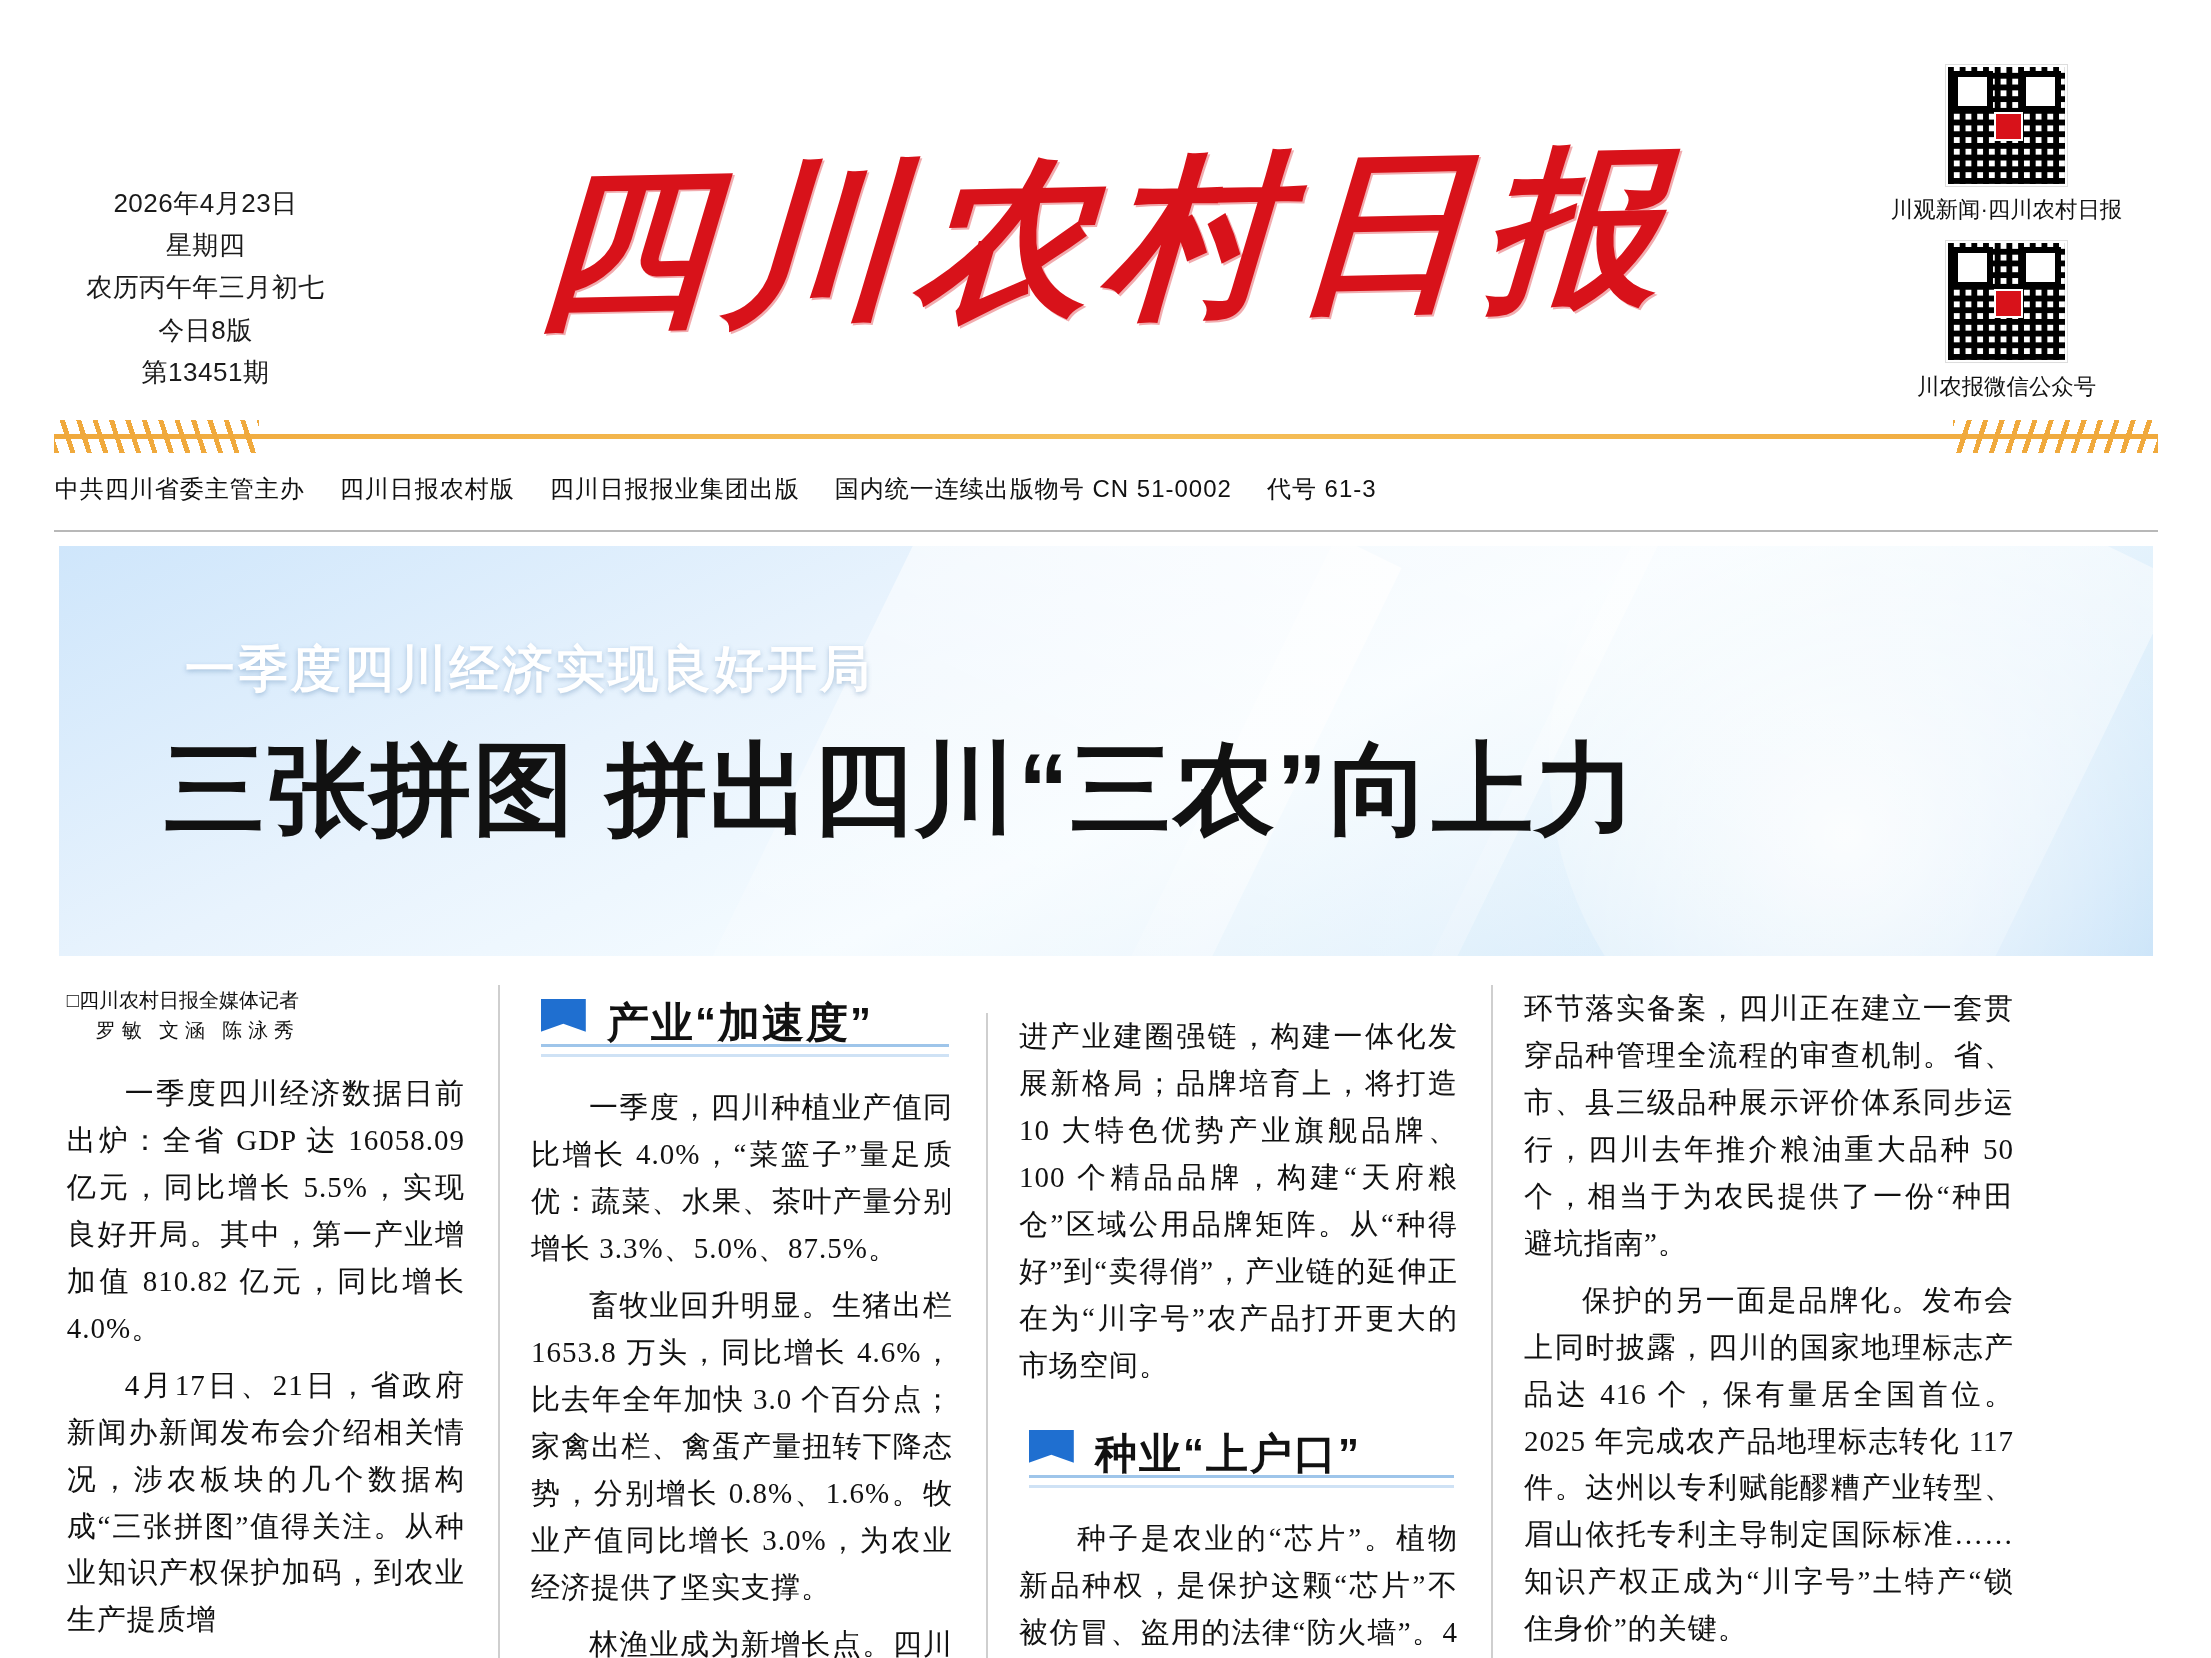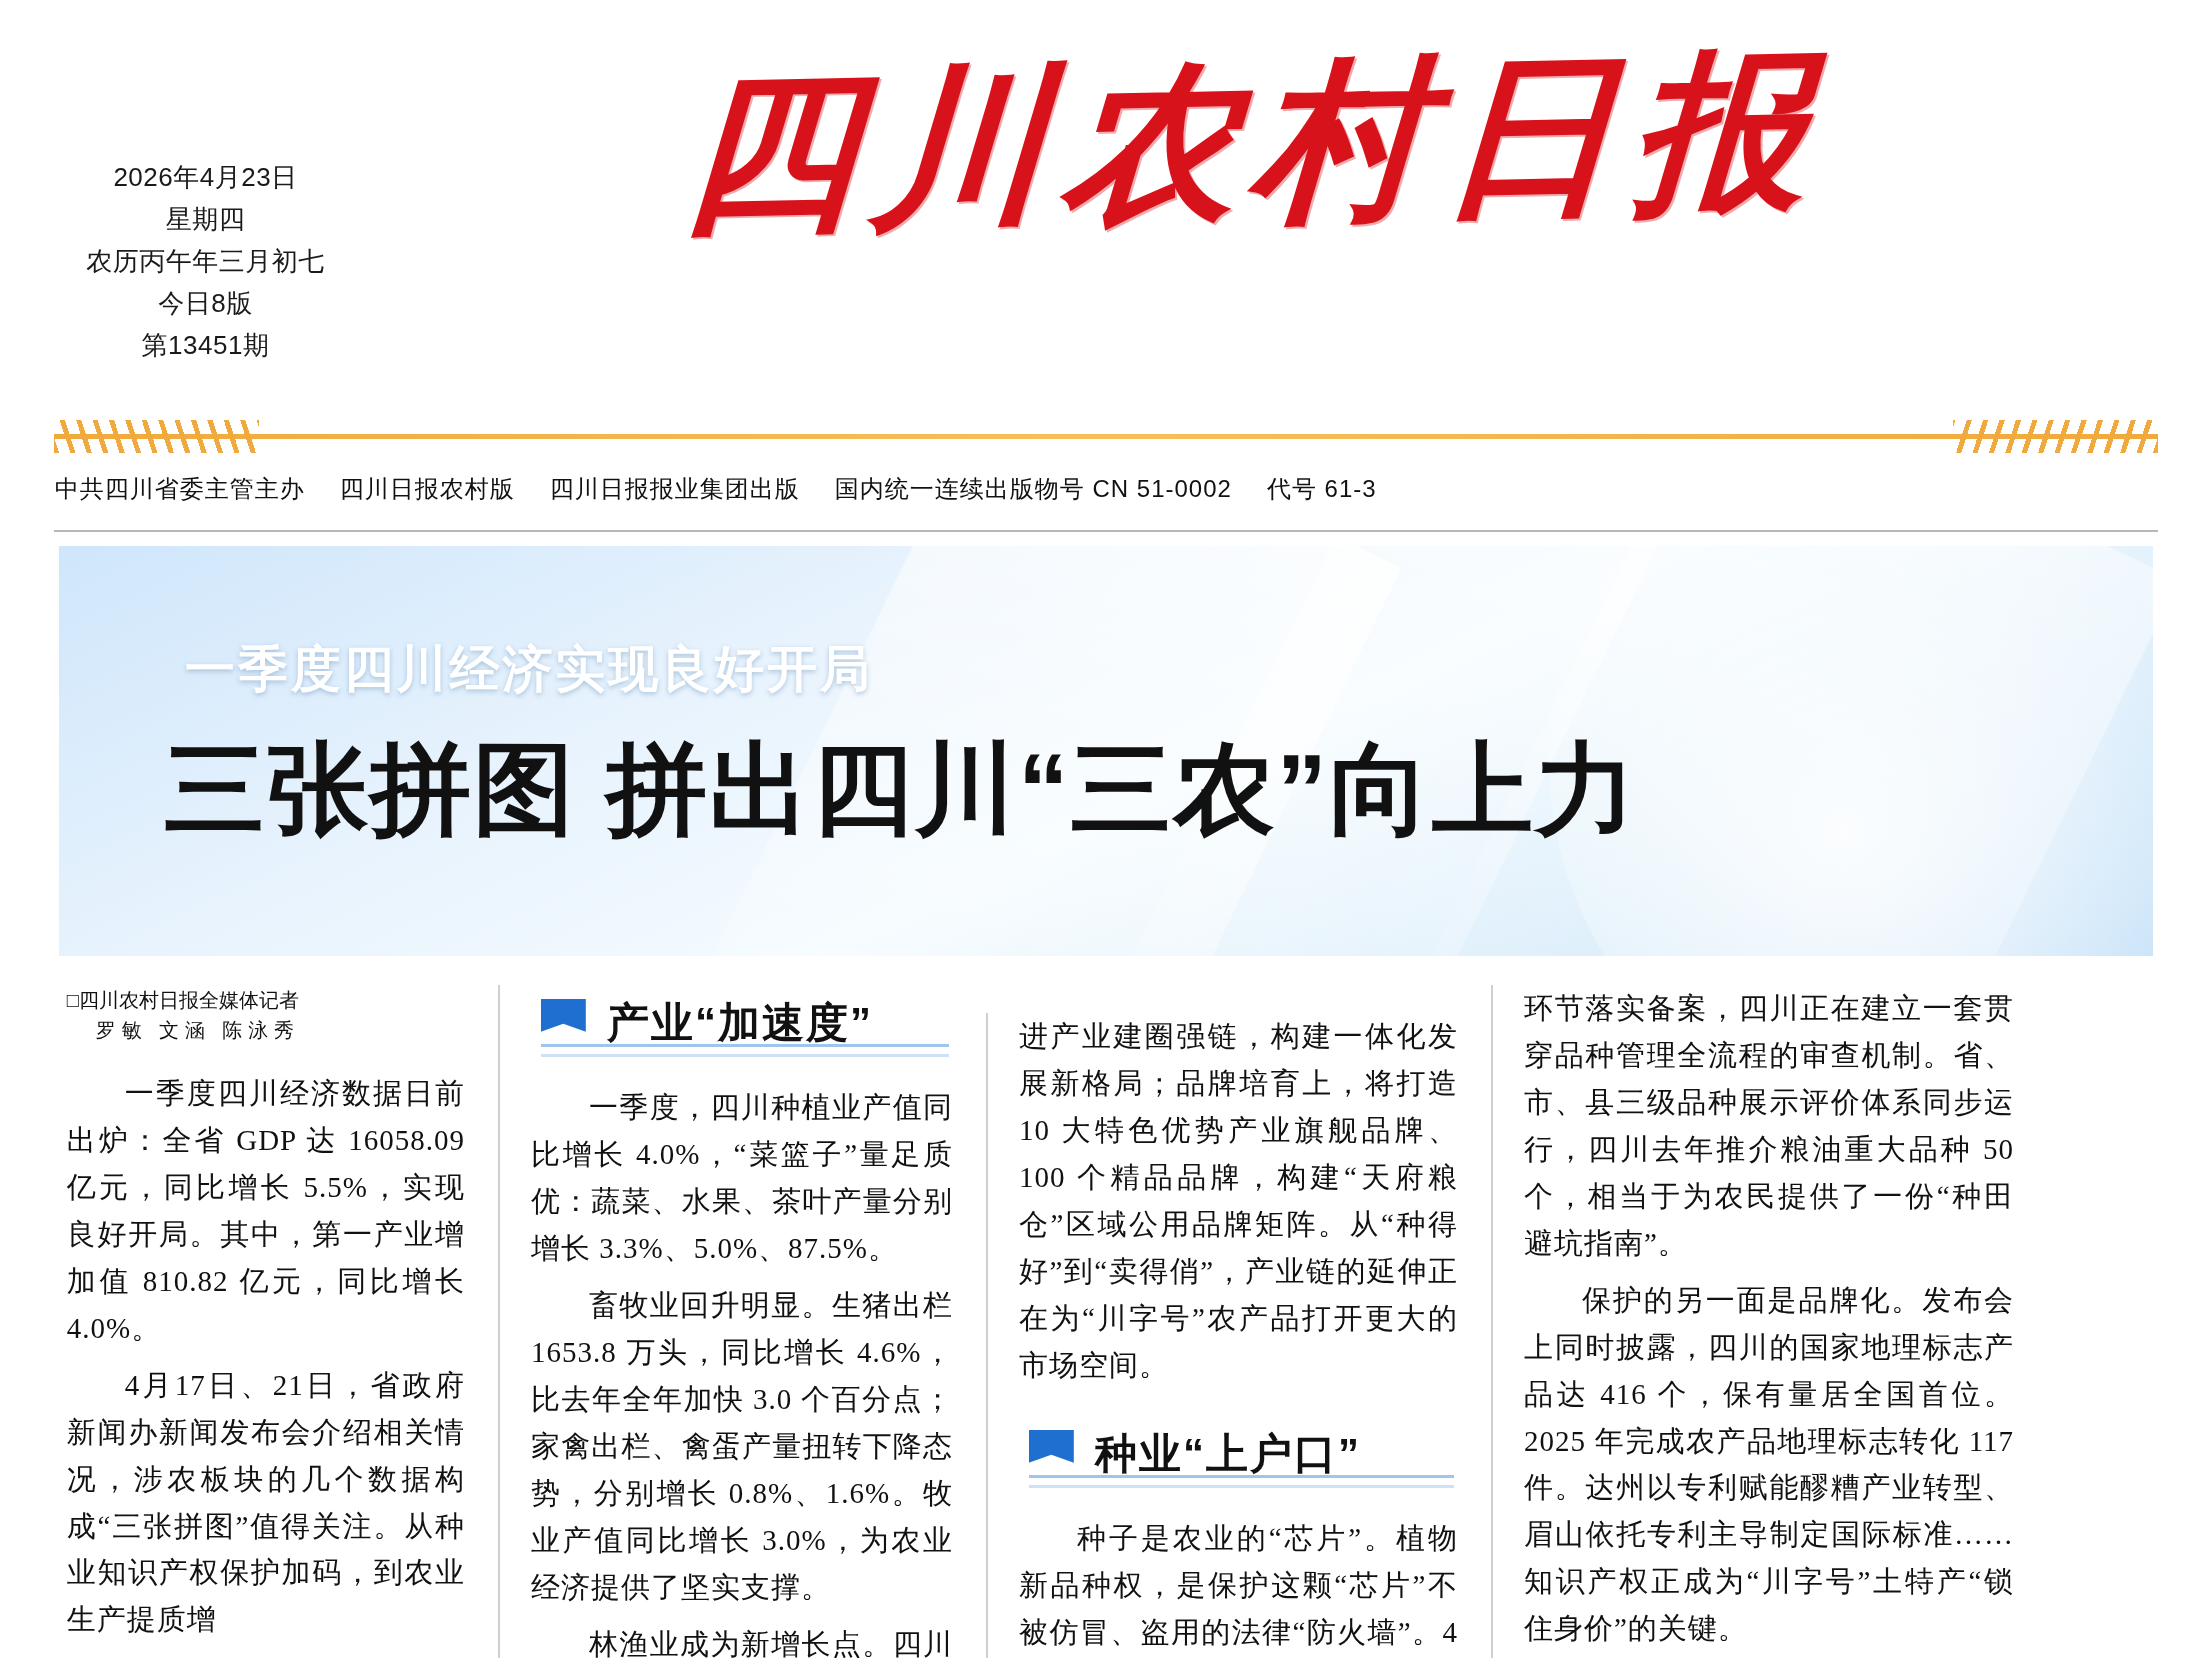--- a/index.html
+++ b/index.html
@@ -18,21 +18,21 @@
 
   
   .masthead {
     position: relative;
     height: 410px;
     padding: 0 59px;
     box-sizing: border-box;
   }
   .masthead-inner {
     display: flex;
-    align-items: flex-start;
+    align-items: center;
     justify-content: space-between;
     height: 419px;
   }
 
   .issue-block {
     width: 293px;
     padding-top: 156px;
     text-align: center;
     font-family: "Liberation Sans", sans-serif;
     font-size: 26px;
@@ -284,20 +284,30 @@
       <div>星期四</div>
       <div>农历丙午年三月初七</div>
       <div>今日8版</div>
       <div>第13451期</div>
     </div>
 
     <div class="logo-block">
       <div class="logo-text">四川农村日报</div>
     </div>
 
+    <div class="qr-block">
+      <div class="qr">
+          <div class="qr-center"></div>
+        </div>
+      <div class="qr-caption">川观新闻·四川农村日报</div>
+      <div class="qr">
+          <div class="qr-center"></div>
+        </div>
+      <div class="qr-caption">川农报微信公众号</div>
+    </div>
 
   </div>
 </div>
 
 <div class="wheat-bar">
   <div class="wheat-line"></div>
   <div class="wheat-left"></div>
   <div class="wheat-right"></div>
 </div>
 

